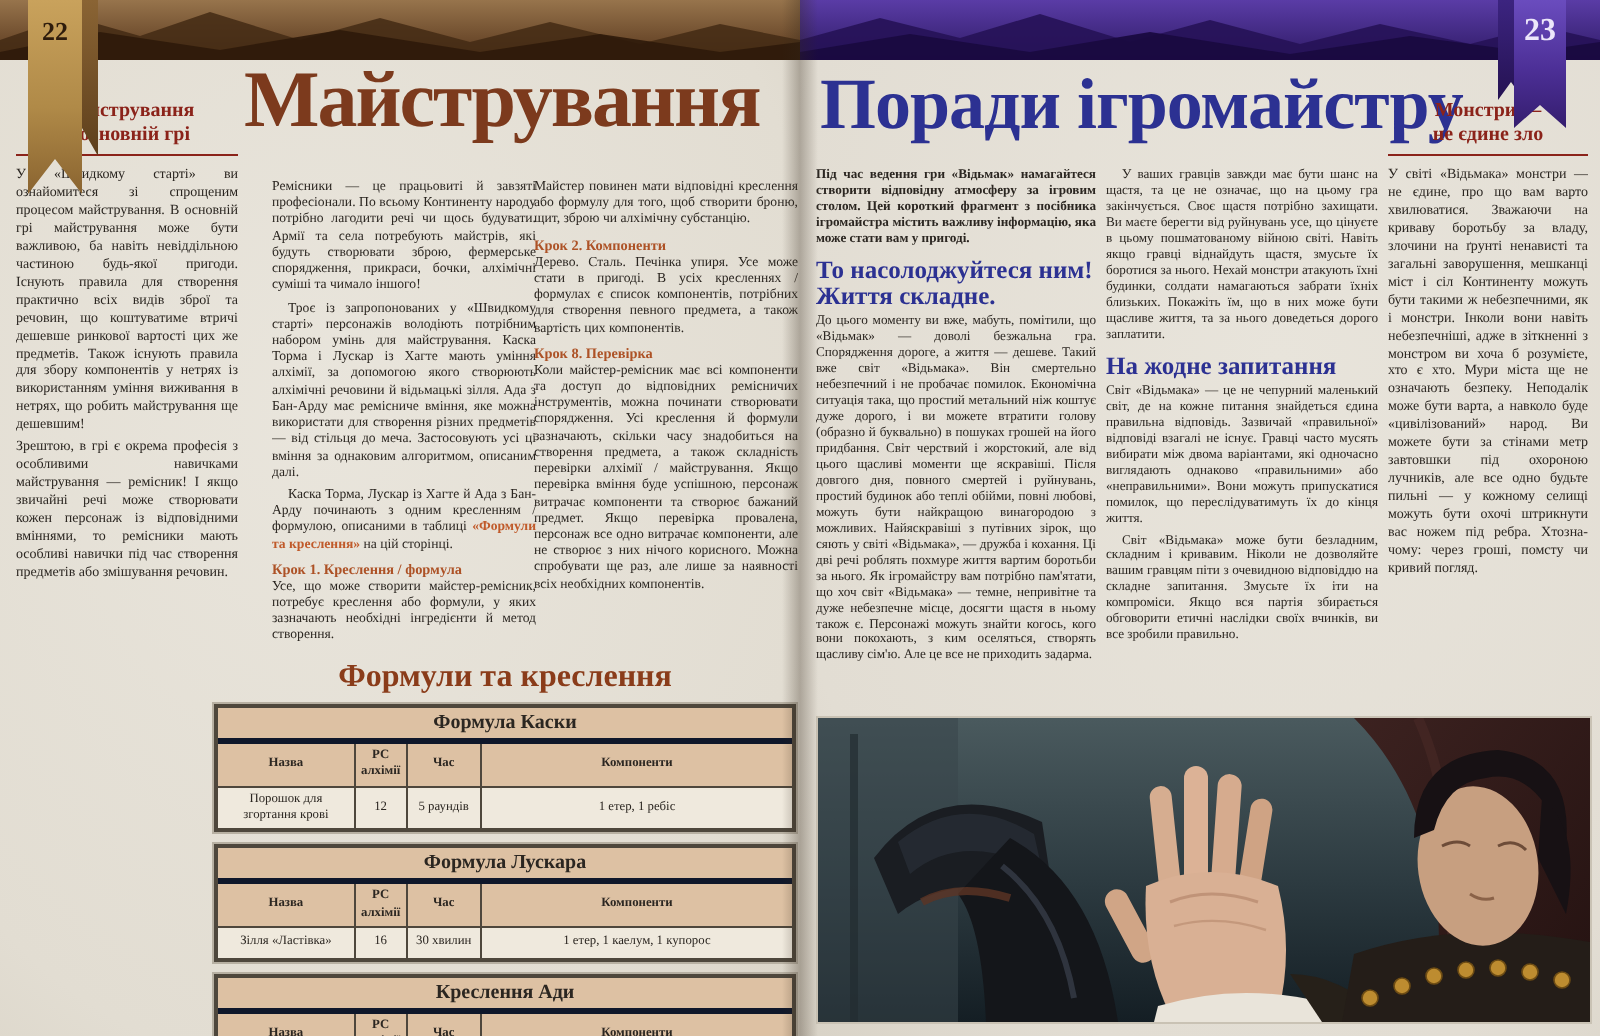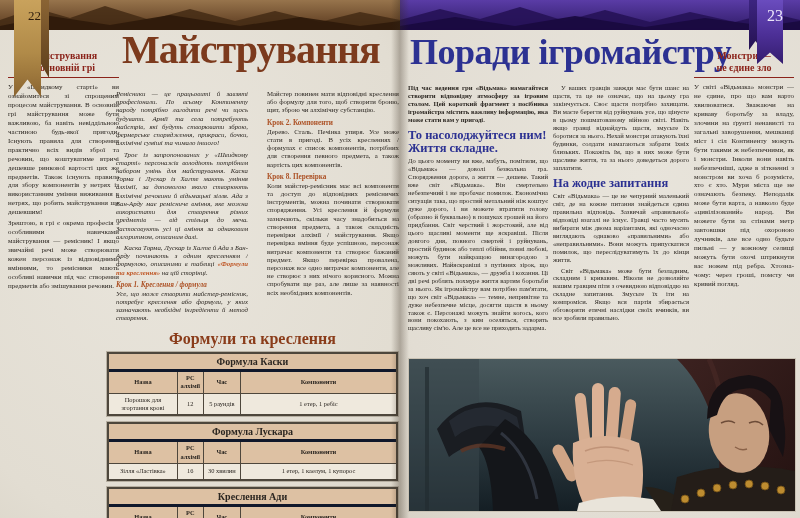--- a/index.html
+++ b/index.html
@@ -7,39 +7,39 @@
     font-family:"Liberation Serif","DejaVu Serif",serif;color:#2b2621;
     background:linear-gradient(100deg,#e7e3da 0%,#e4e0d6 45%,#e2ded6 55%,#e6e2d9 100%);}
   .page{position:absolute;top:0;width:400px;height:518px;}
   .page-left{left:0;background:radial-gradient(ellipse at 40% 40%,#e9e5dc 0%,#e2ddd2 75%,#d9d3c6 100%);}
   .page-right{left:400px;background:radial-gradient(ellipse at 60% 35%,#e8e4db 0%,#e2ddd3 75%,#d8d2c6 100%);}
   .spine{position:absolute;left:391px;top:0;width:18px;height:518px;z-index:5;pointer-events:none;
     background:linear-gradient(90deg,rgba(50,38,24,0) 0%,rgba(50,38,24,.30) 50%,rgba(50,38,24,0) 100%);}
   .band{position:absolute;left:0;top:0;width:400px;height:30px;overflow:hidden;}
   .band svg{display:block;width:400px;height:30px;}
   
-  .ribbon{position:absolute;z-index:4;text-align:right;font-weight:normal;}
+  .ribbon{position:absolute;z-index:4;text-align:center;font-weight:bold;}
   .rb-back{position:absolute;z-index:3;}
   .notch{clip-path:polygon(0 0,100% 0,100% 100%,50% 82%,0 100%);}
   .ribbon-left{left:14px;top:0;width:27px;height:97px;font-size:13px;color:#2e1c0c;padding-top:8px;box-sizing:border-box;
     background:linear-gradient(180deg,#c9a25c 0%,#b08a48 55%,#8a6430 100%);}
   .rb-back-left{left:33px;top:0;width:16px;height:78px;background:linear-gradient(180deg,#8a6434,#5e3f1c);}
   .ribbon-right{left:357px;top:0;width:26px;height:64px;font-size:16px;color:#ece6fa;padding-top:7px;box-sizing:border-box;
     background:linear-gradient(180deg,#6a4cbe 0%,#4c2f96 55%,#341d6e 100%);}
   .rb-back-right{left:349px;top:0;width:13px;height:50px;background:linear-gradient(180deg,#3c2480,#251252);}
   
   .sidebar-left{position:absolute;left:8px;top:50px;width:111px;height:302px;overflow:hidden;}
   .sb-head{font-weight:bold;color:#8b231a;text-align:center;font-size:10px;line-height:1.15;
     border-bottom:1px solid #8b231a;padding-bottom:4px;margin-bottom:5px;}
   .sb-head span{display:block;}
   .sidebar-left p, .sidebar-right p{font-size:7px;line-height:1.28;text-align:justify;margin:0 0 2px;}
   .title-left{position:absolute;left:122px;top:30px;width:276px;margin:0;font-size:40px;line-height:1;
     font-weight:bold;color:#7c3a1d;letter-spacing:-1px;}
   .col{position:absolute;overflow:hidden;text-align:justify;}
-  .col-l1{left:116px;top:90px;width:132px;height:246px;font-style:italic;}
+  .col-l1{left:136px;top:90px;width:132px;height:246px;}
   .col-l2{left:267px;top:90px;width:132px;height:246px;}
   .bt{font-size:6.8px;line-height:1.21;margin:0 0 3px;}
   .ind{text-indent:8px;}
   .step-h{font-size:7.2px;font-weight:bold;color:#ad5226;margin:4px 0 1px;}
   .ref{color:#c05a2a;font-weight:bold;}
   
   .tables-wrap{position:absolute;left:107px;top:330px;width:291px;}
   .tables-heading{font-size:16px;font-weight:bold;color:#8a3c1a;text-align:center;margin:0 0 4px;}
   .ct{border:2px solid #4e473c;background:#efe9dd;margin-bottom:6px;box-shadow:0 0 0 1px #b7b0a2;}
   .ct-title{background:#ddc1a3;border-bottom:3px solid #0f172a;font-weight:bold;text-align:center;

